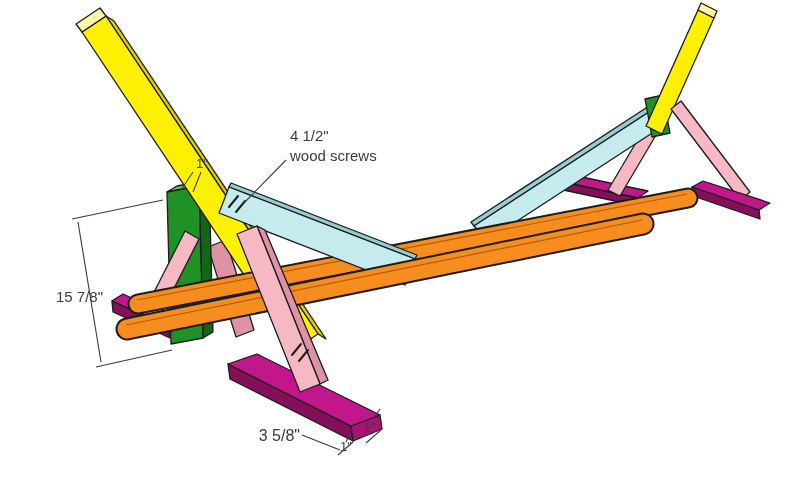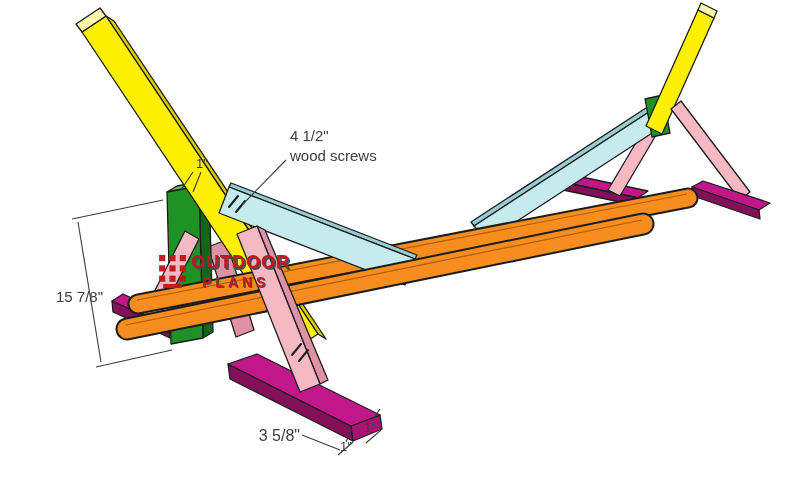--- a/index.html
+++ b/index.html
@@ -160,34 +160,14 @@
 
     <text class="ann ann-sm" x="202" y="168" text-anchor="middle">1"</text>
     <text class="ann" x="290" y="141">4 1/2"</text>
     <text class="ann" x="290" y="161">wood screws</text>
     <text class="ann" x="56" y="302">15 7/8"</text>
     <text class="ann ann-lg" x="300" y="441" text-anchor="end">3 5/8"</text>
     <text class="ann ann-sm" x="346" y="451" text-anchor="middle">1"</text>
     <text class="ann ann-sm" x="370" y="432" text-anchor="middle">1"</text>
   </svg>
 
-  <div class="watermark">
-    <svg class="wm-icon" viewBox="0 0 13 16">
-      <g fill="#c3161c">
-        <rect x="0" y="0" width="3" height="3"></rect>
-          <rect x="5" y="0" width="3" height="3"></rect>
-          <rect x="10" y="0" width="3" height="3"></rect>
-        <rect x="0" y="5" width="3" height="3"></rect>
-          <rect x="5" y="5" width="3" height="3"></rect>
-          <rect x="10" y="5" width="3" height="3"></rect>
-        <rect x="0" y="10" width="3" height="3"></rect>
-          <rect x="5" y="10" width="3" height="3"></rect>
-          <rect x="10" y="10" width="3" height="3"></rect>
-        <rect x="2" y="14" width="9" height="2"></rect>
-      </g>
-    </svg>
-    <div class="wm-text">
-      <div class="wm-line1">OUTDOOR</div>
-      <div class="wm-line2">PLANS</div>
-    </div>
-  </div>
 
 </div>
 
 </body></html>

